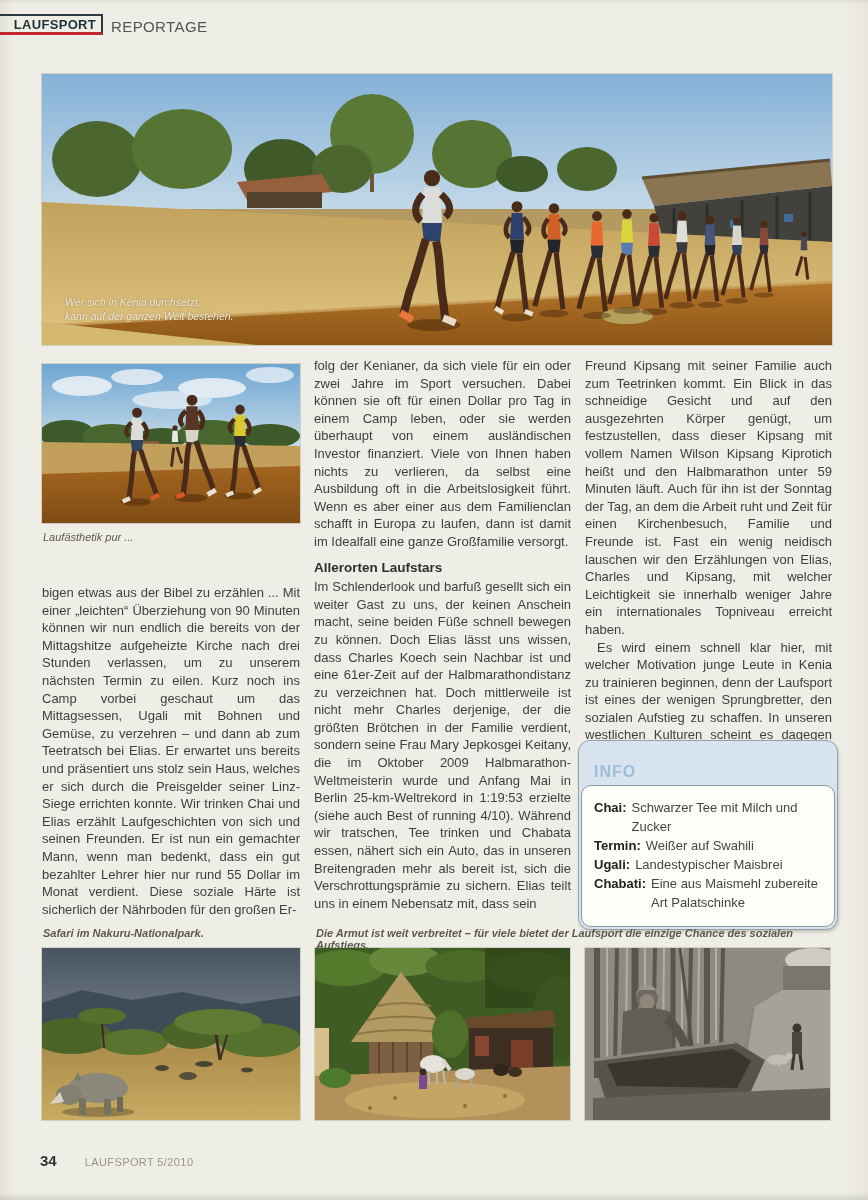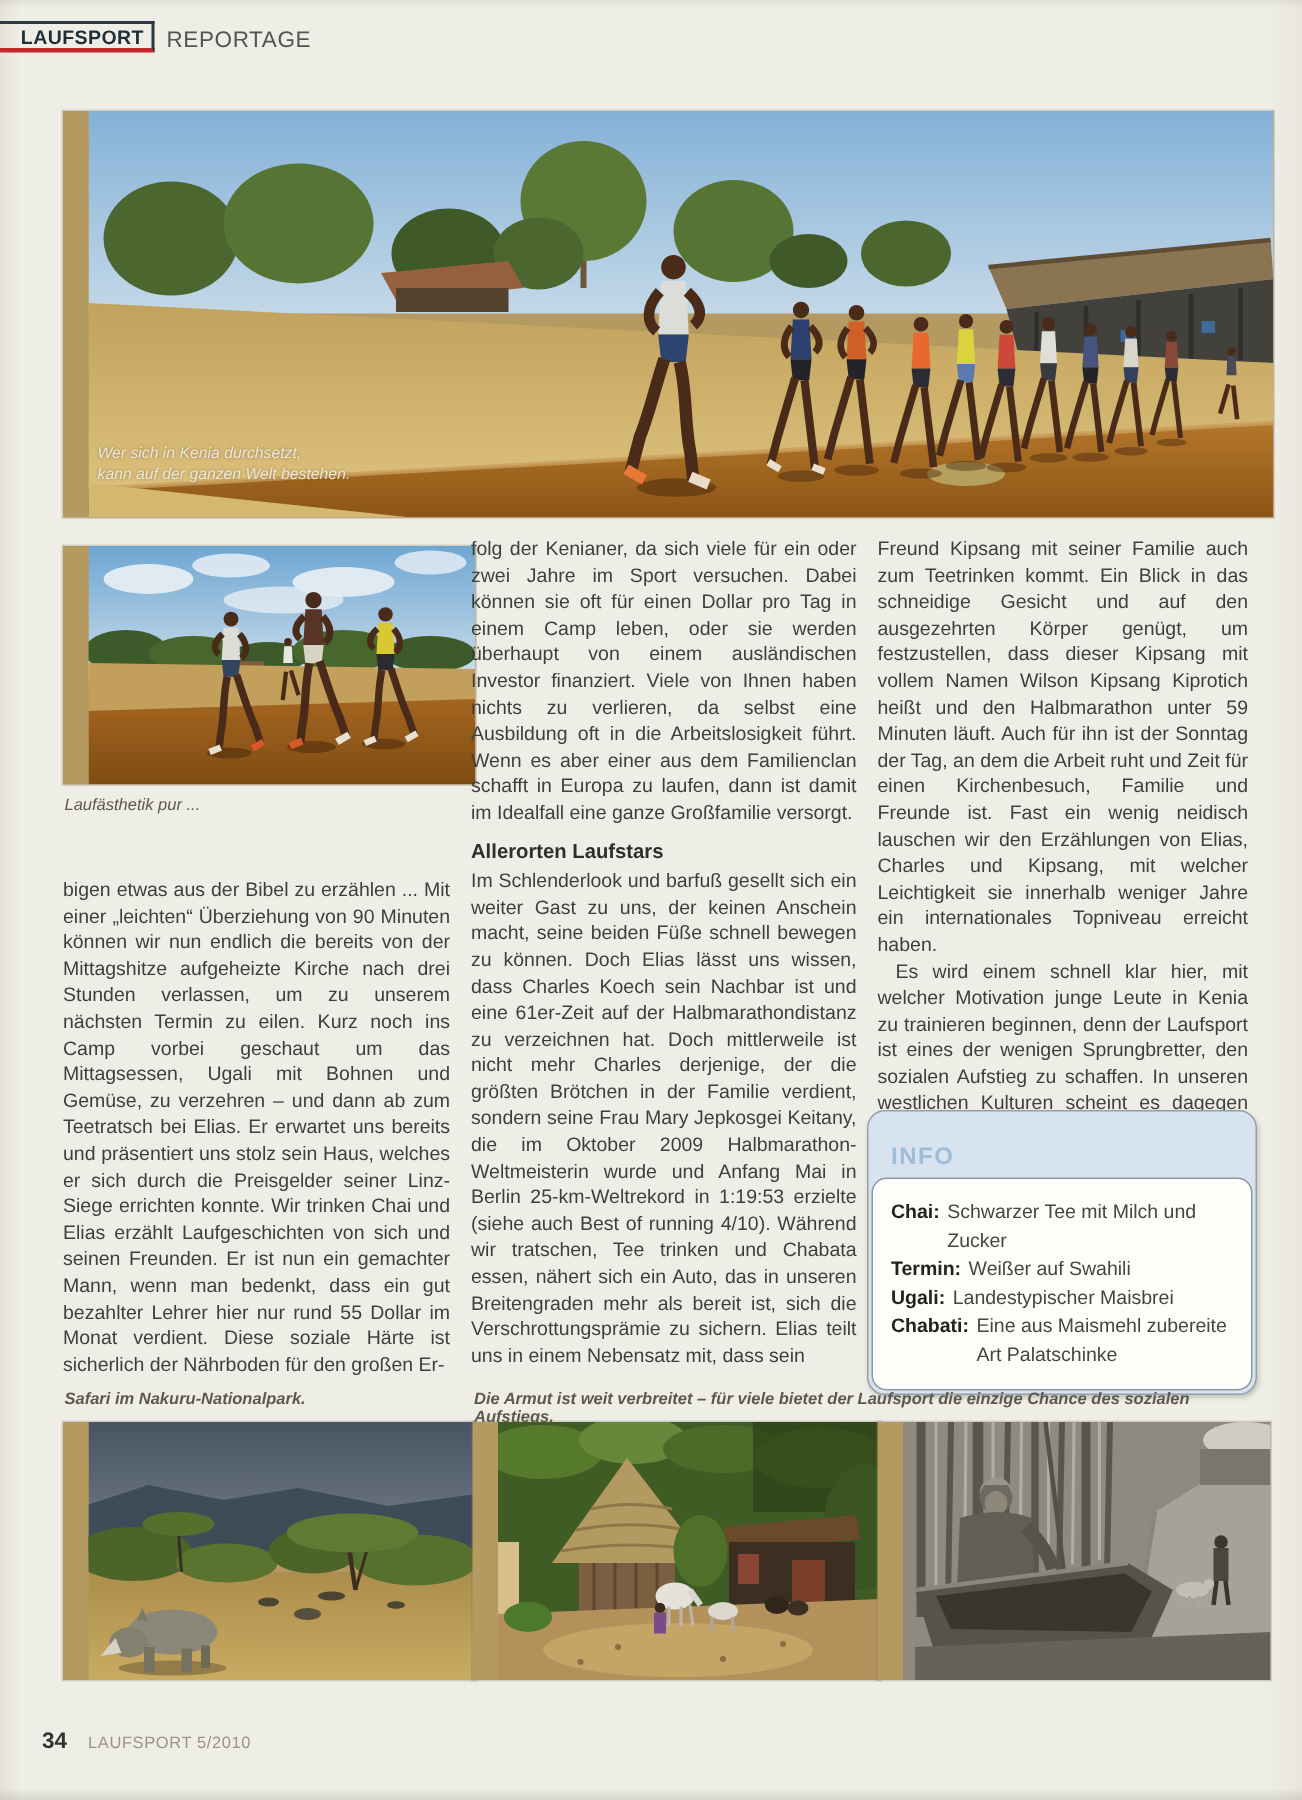--- a/index.html
+++ b/index.html
@@ -26,21 +26,21 @@
     border-top:2px solid #2b3a42;border-right:2px solid #2b3a42;border-bottom:3px solid #c4272e;
     display:flex;align-items:center;justify-content:flex-end;padding-right:5px;box-sizing:border-box;
   }
   .brand-box .brand{font-size:13px;font-weight:bold;color:#1e2f38;letter-spacing:.3px;}
   .section-label{
     position:absolute;left:111px;top:16px;height:21px;line-height:21px;
     font-size:15px;color:#56544f;letter-spacing:.4px;
   }
 
   
-  .photo{position:absolute;overflow:hidden;background:#b49a60;box-shadow:0 0 0 1px rgba(120,110,90,.25);padding-left:17px;}
+  .photo{position:absolute;overflow:hidden;background:#b49a60;box-shadow:0 0 0 1px rgba(120,110,90,.25);}
   .photo svg{display:block;}
   .main-photo{left:42px;top:74px;width:790px;height:271px;}
   .left-photo{left:42px;top:364px;width:258px;height:159px;}
   .photo-caption-overlay{
     position:absolute;left:23px;bottom:22px;color:#ece8dc;
     font-size:10.5px;font-style:italic;line-height:14px;text-shadow:0 0 2px rgba(90,60,20,.5);
   }
 
   
   .caption{font-size:11px;font-style:italic;color:#5c584f;}
@@ -75,21 +75,21 @@
     font-size:13px;line-height:19px;color:#454541;}
   .info-item b{color:#222220;white-space:nowrap;}
 
   
   .bphoto{position:absolute;top:948px;height:172px;}
   .bphoto1{left:42px;width:258px;}
   .bphoto2{left:315px;width:255px;}
   .bphoto3{left:585px;width:245px;}
 
   
-  .footer{position:absolute;left:28px;top:1152px;display:flex;align-items:baseline;gap:14px;}
+  .footer{position:absolute;left:40px;top:1152px;display:flex;align-items:baseline;gap:28px;}
   .page-number{font-size:15px;font-weight:bold;color:#34322e;}
   .magazine-id{font-size:11px;color:#98948a;letter-spacing:.4px;}
 </style>
 </head>
 <body>
 
 <div class="page">
 
   <div class="brand-box">
     <span class="brand">LAUFSPORT</span>

